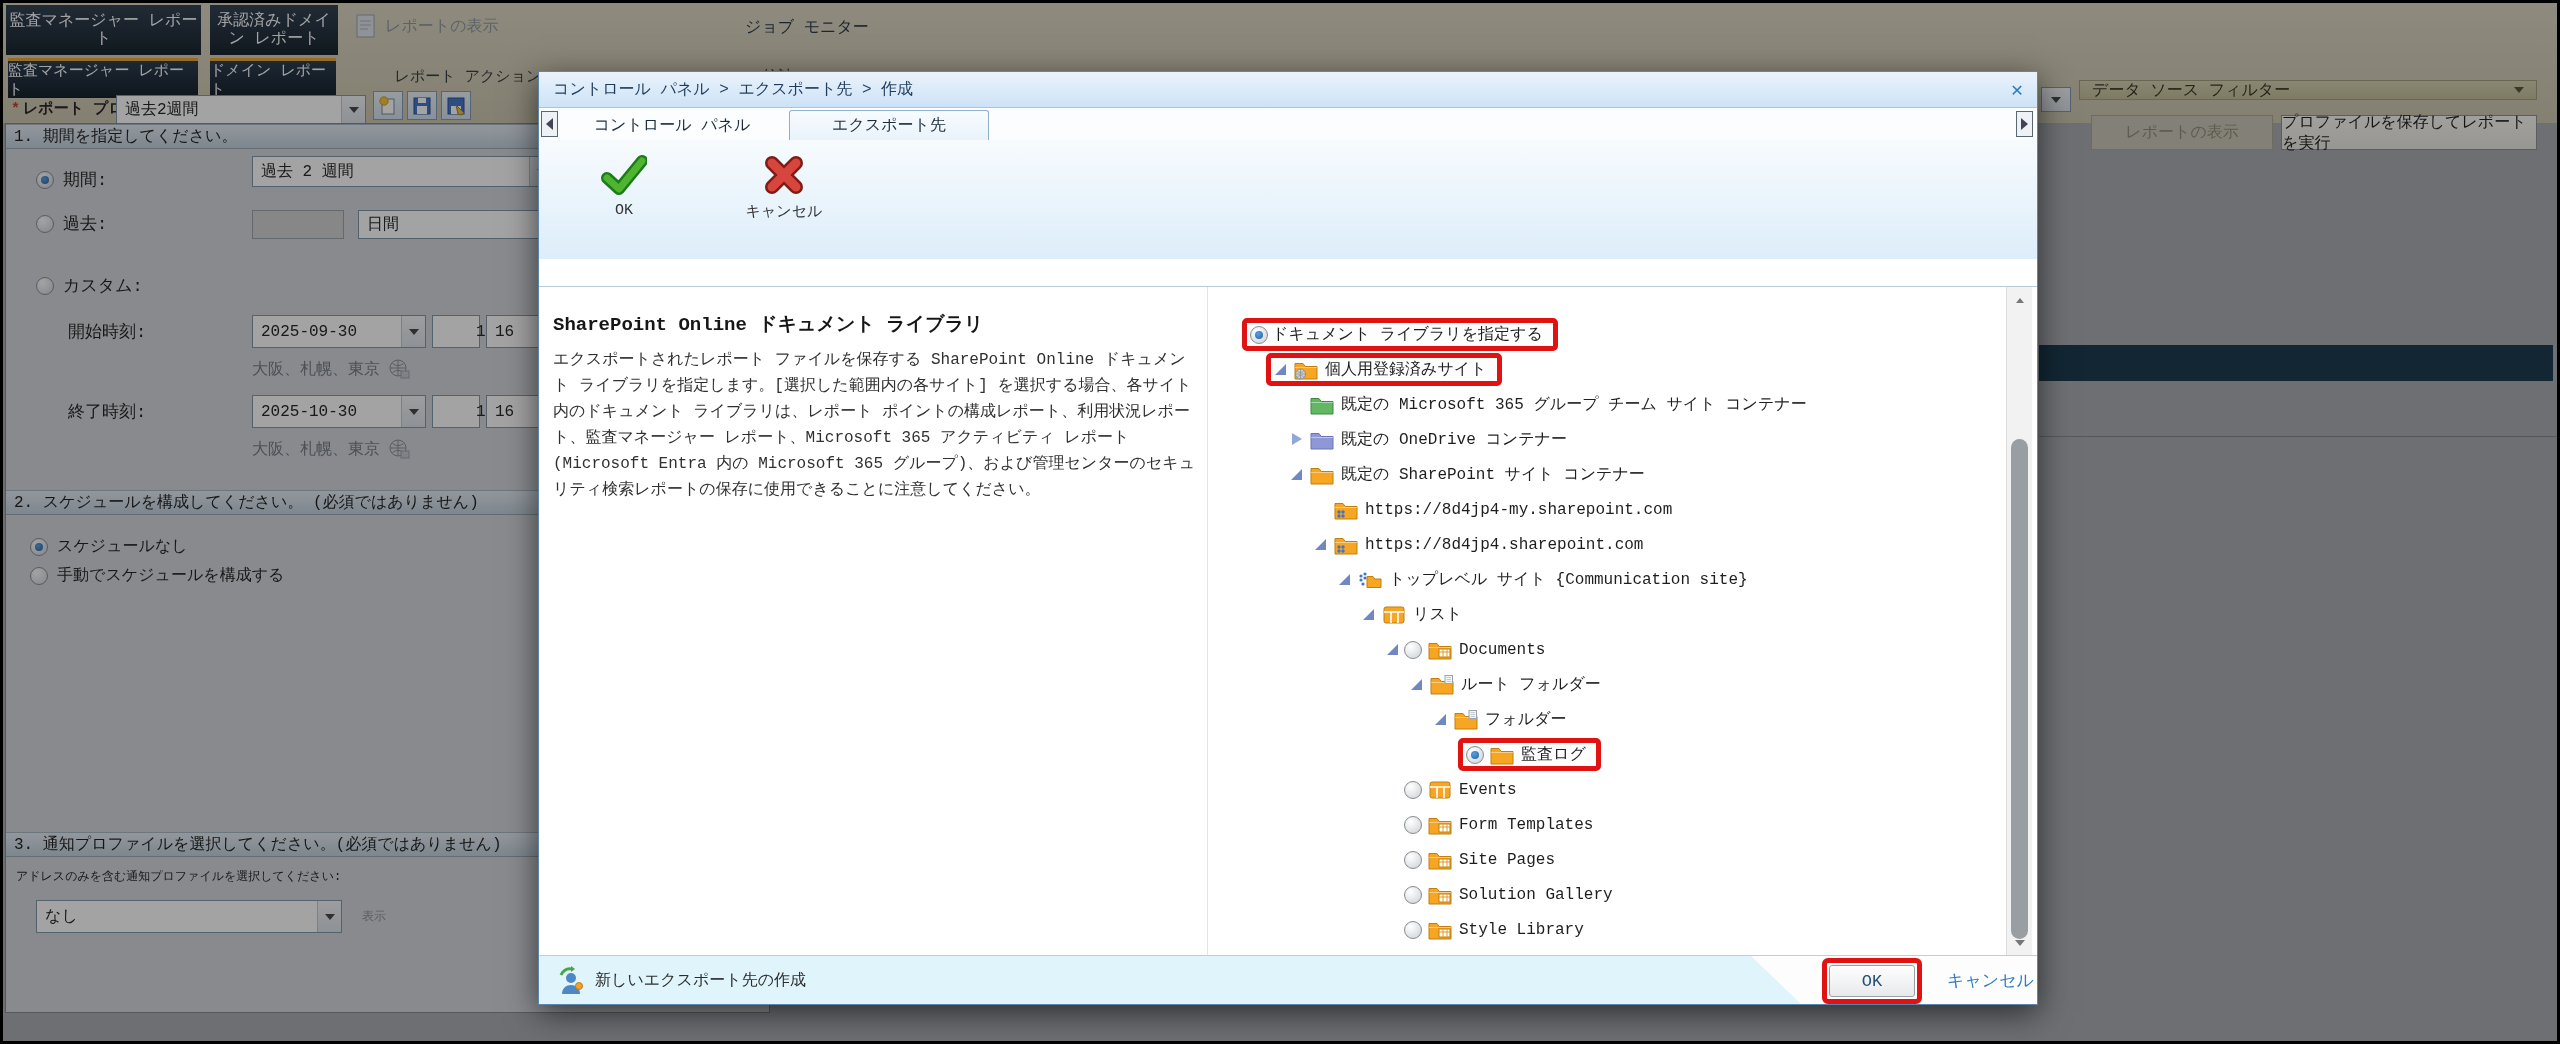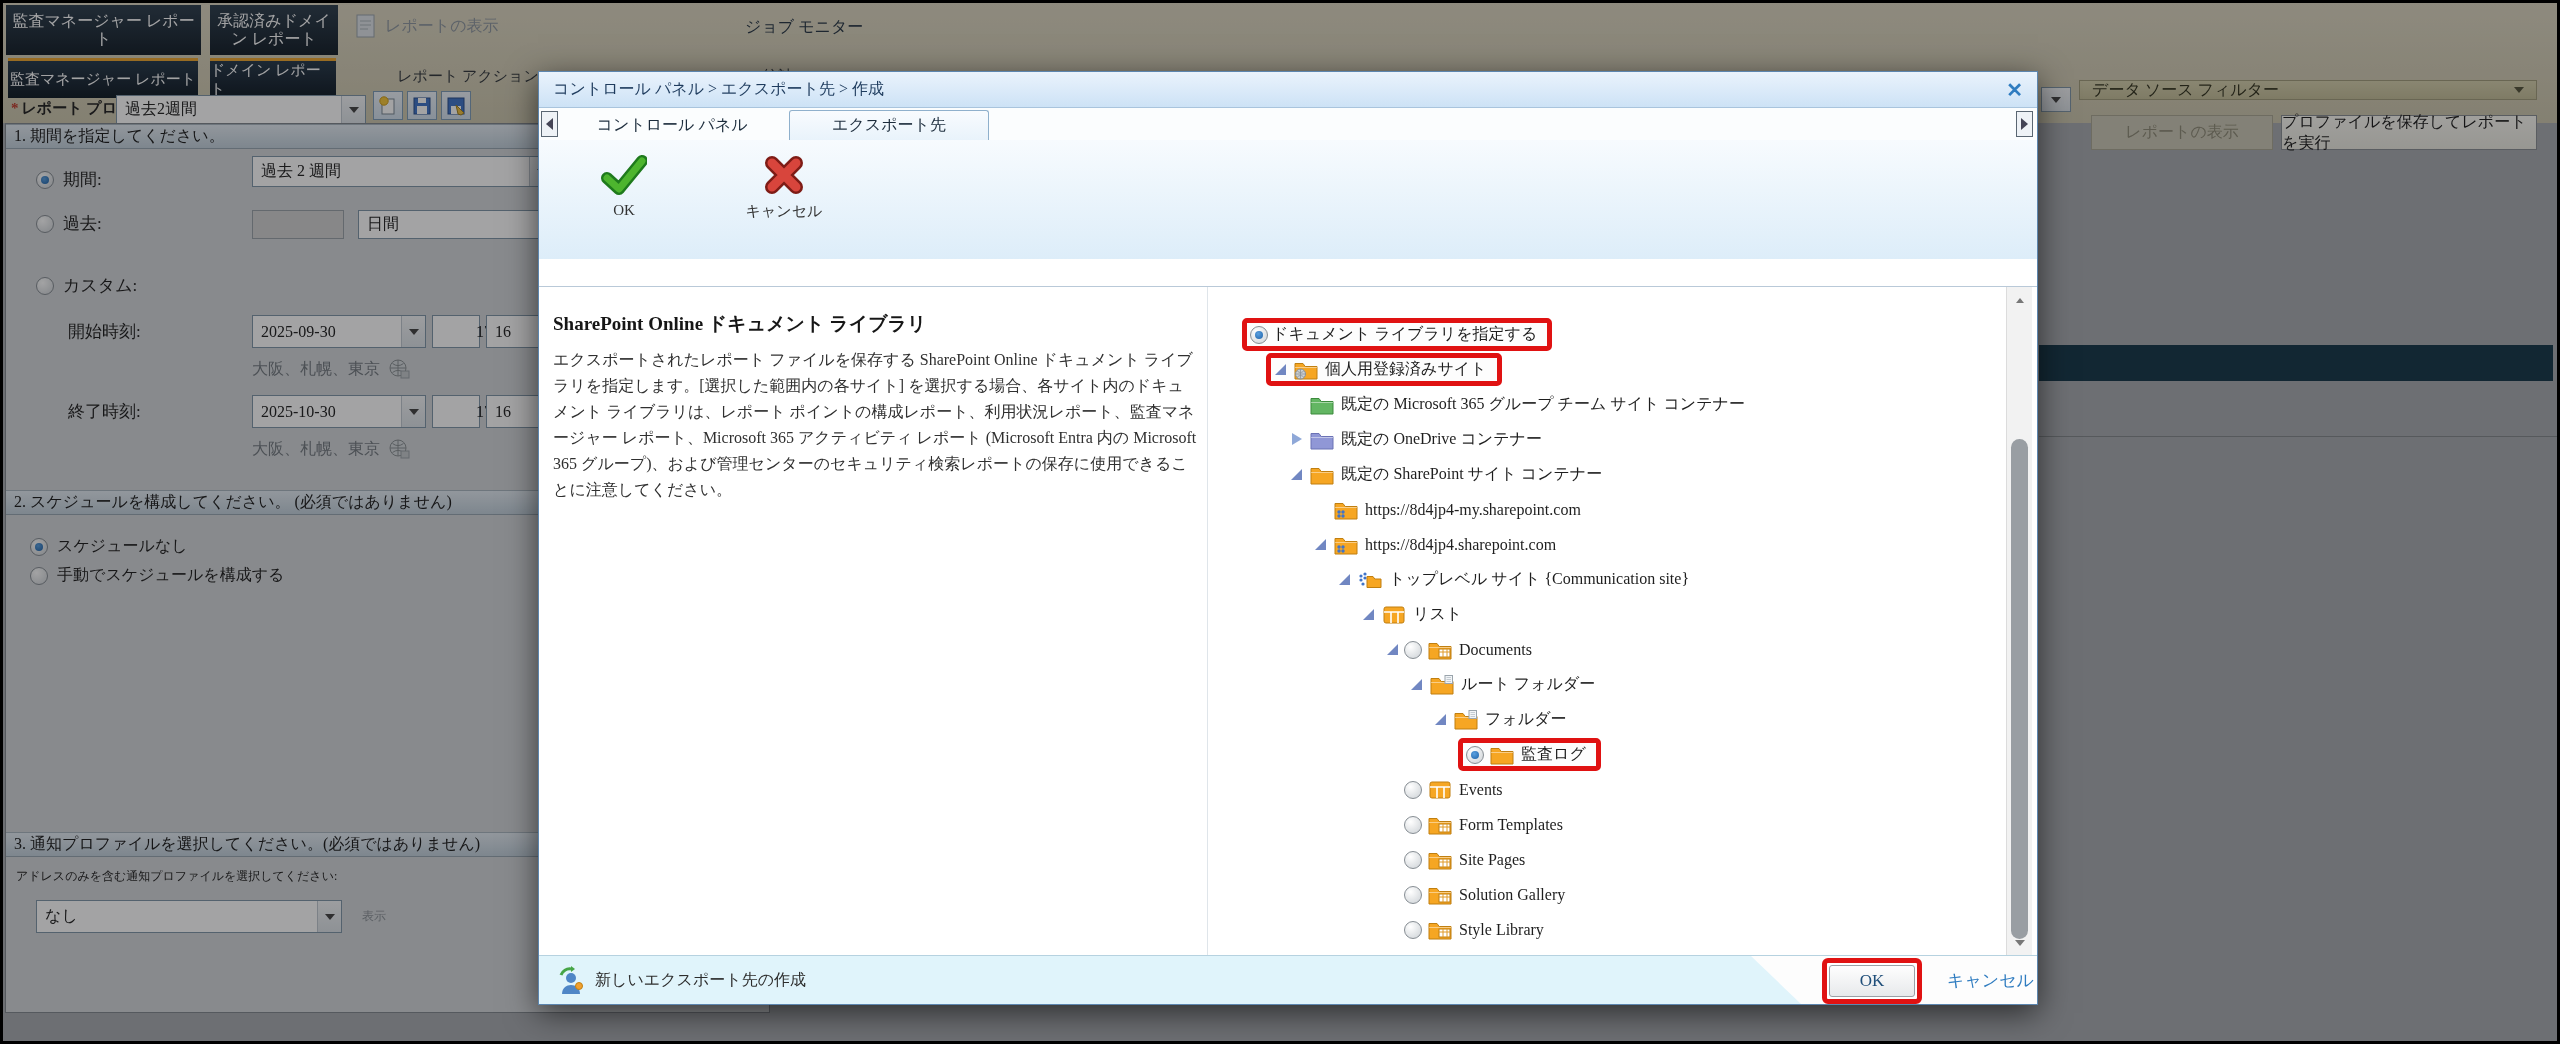--- a/index.html
+++ b/index.html
@@ -1,18 +1,18 @@
 <!DOCTYPE html>
 <html><head>
 <meta charset="utf-8">
 <style>
   html,body{margin:0;padding:0;background:#222;}
   *{box-sizing:border-box;}
   .screen{position:relative;width:2560px;height:1044px;background:#a8acb0;overflow:hidden;
-    border:3px solid #000;font-family:Liberation Serif, serif;color:#222;}
+    border:3px solid #000;font-family:Liberation Mono, monospace;color:#222;}
   
   .topband{position:absolute;left:0;top:0;width:2554px;height:120px;background:linear-gradient(#ddd7c2,#cdc7ae);}
   .navtab{position:absolute;top:2px;height:50px;background:linear-gradient(#2e3f4e,#141f29);color:#fff;
     display:flex;align-items:center;justify-content:center;text-align:center;font-size:16px;line-height:1.15;}
   .subtab{position:absolute;top:55px;height:40px;background:linear-gradient(#27394a,#101b25);color:#fff;
     border-top:3px solid #eda62f;display:flex;align-items:center;justify-content:center;font-size:15px;}
   .grplabel{position:absolute;top:64px;font-size:15px;color:#33383d;text-align:center;}
   .ghosted{position:absolute;display:flex;align-items:center;gap:8px;color:#8e97a0;font-size:16px;}
   .proflabel{position:absolute;left:8px;top:96px;font-size:15px;font-weight:bold;color:#222;}
   .req{color:#c0392b;margin-right:3px;}

